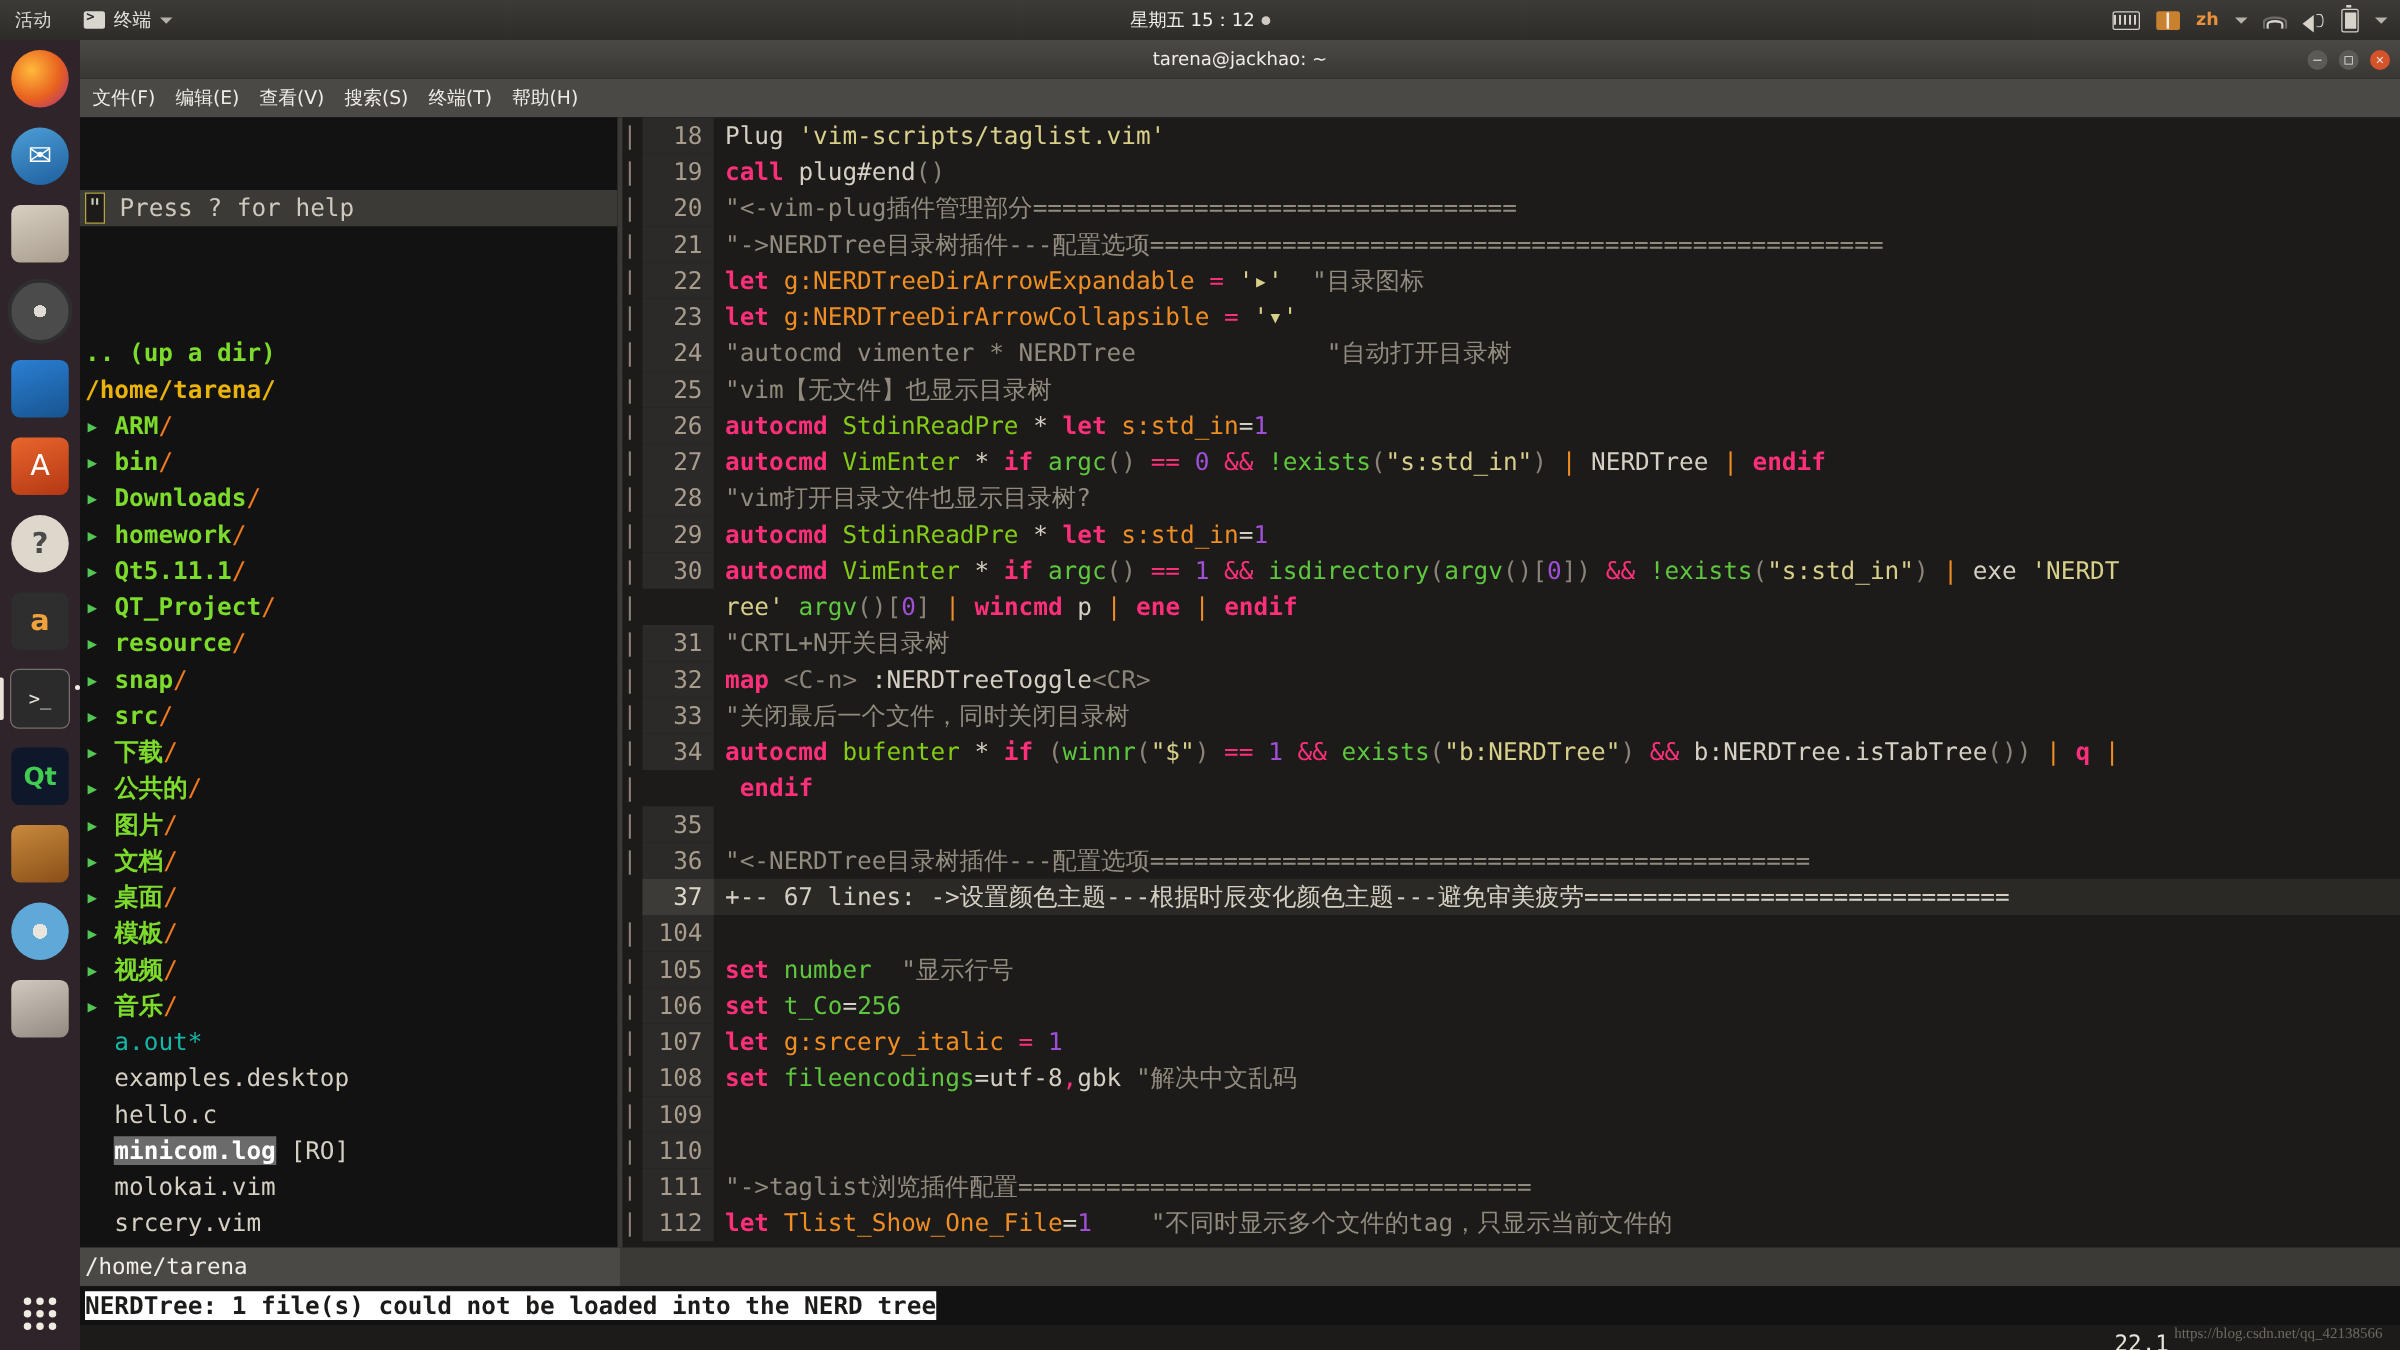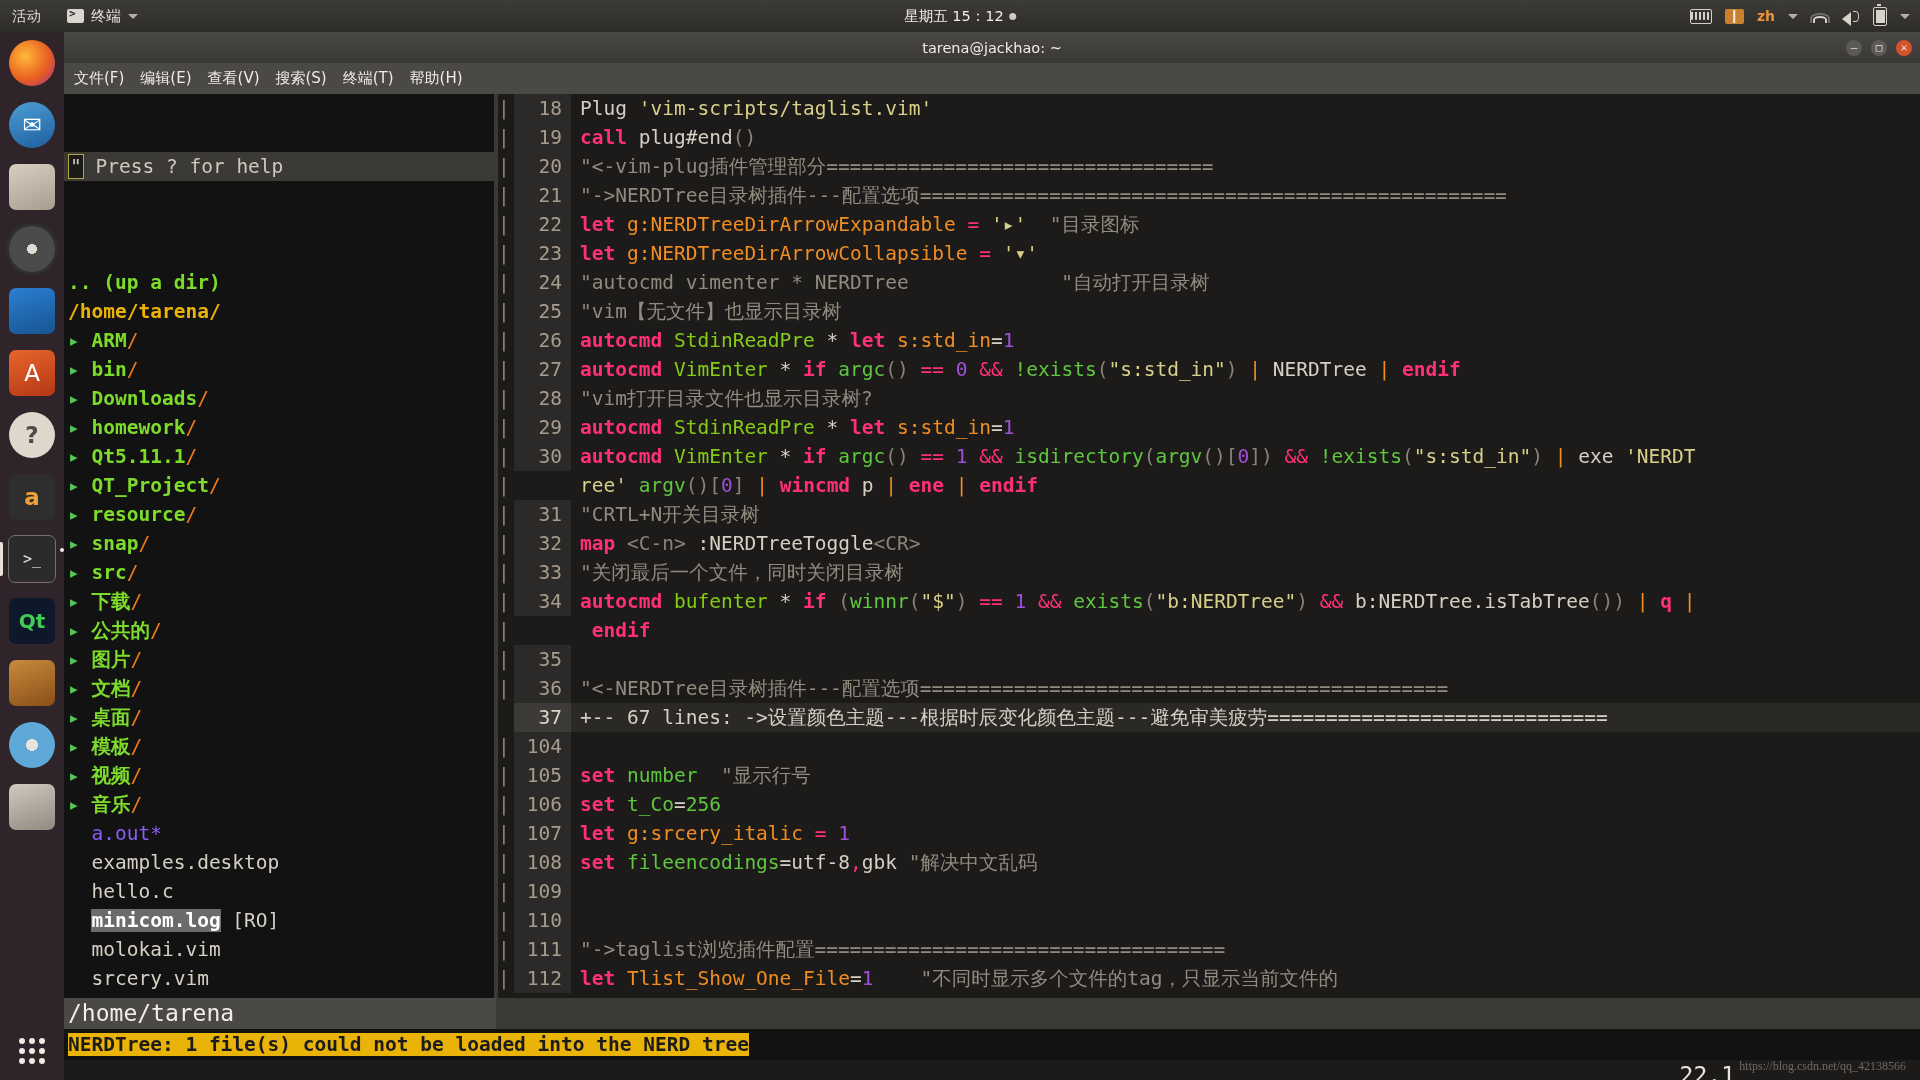--- a/index.html
+++ b/index.html
@@ -91,21 +91,21 @@
   .vim{position:absolute;left:64px;top:94px;width:1856px;height:986px;background:#1c1b19;
     font-family:"DejaVu Sans Mono","Liberation Mono",monospace;font-size:19.5px;line-height:29px;
     white-space:pre;}
   .nerd{position:absolute;left:0;top:0;width:430px;height:904px;background:#121212;overflow:hidden;}
   .nerd-hdr{background:#3b3a36;color:#cfc9bd;height:29px;padding-left:4px;}
   .nerd-hdr .q{background:#1c1b19;border:1px solid #b5a642;color:#cfc9bd;padding:0 1px;}
   .nerd-row{padding-left:4px;color:#d6d0c4;height:29px;}
   .arrow{color:#53c653;}
   .dirname{color:#7ddb2b;font-weight:bold;}
   .slash{color:#f07a1e;}
-  .execf{color:#8b5cf6;}
+  .execf{color:#14b8a6;}
   .plainf{color:#d6d0c4;}
   .rootpath{color:#eab308;font-weight:bold;}
   .updir{color:#7ddb2b;font-weight:bold;}
   .sel{background:#6b6b6b;color:#ffffff;font-weight:bold;}
   .ro{color:#d6d0c4;}
   .tilde{color:#5a8ccc;}
 
   .vsplit{position:absolute;left:430px;top:0;width:4px;height:904px;background:#3b3a36;}
 
   .code{position:absolute;left:434px;top:0;width:1422px;height:904px;overflow:hidden;}
@@ -128,28 +128,28 @@
   .num{color:#a050d8;}                       
   .op{color:#ff2f7a;}                        
   .pun{color:#8a8378;}                       
   .bar{color:#f08d23;}                       
   .plain{color:#d6d0c4;}
   .fold{color:#d6d0c4;}
   .eq{color:#ff2f7a;}
 
   
   .statusrow{position:absolute;left:0;top:904px;width:1856px;height:31px;display:flex;
-    font-family:"DejaVu Sans Mono","Liberation Mono",monospace;font-size:23px;line-height:31px;}
+    font-family:"DejaVu Sans Mono","Liberation Mono",monospace;font-size:18px;line-height:31px;}
   .st-left{width:430px;background:#4a4945;color:#f2eee7;padding-left:4px;overflow:hidden;}
   .st-right{width:1426px;background:#3b3a36;color:#e8e3da;padding-left:6px;position:relative;}
   .st-pos{position:absolute;right:185px;}
   .msgline{position:absolute;left:0;top:935px;width:1856px;height:31px;
     font-family:"DejaVu Sans Mono","Liberation Mono",monospace;font-size:19.5px;line-height:31px;
     color:#ffffff;background:#121212;padding-left:4px;font-weight:bold;overflow:hidden;}
-  .msgline .hl{background:#eab308;color:#1c1b19;}
+  .msgline .hl{background:#ffffff;color:#1c1b19;}
   .watermark{position:absolute;right:14px;top:958px;color:#6f6a62;font-size:12px;
     font-family:Liberation Serif, serif;}
 </style>
 </head>
 <body>
 
 <div id="root">
 
   <div class="topbar">
     <div class="tb-activities">活动</div>

